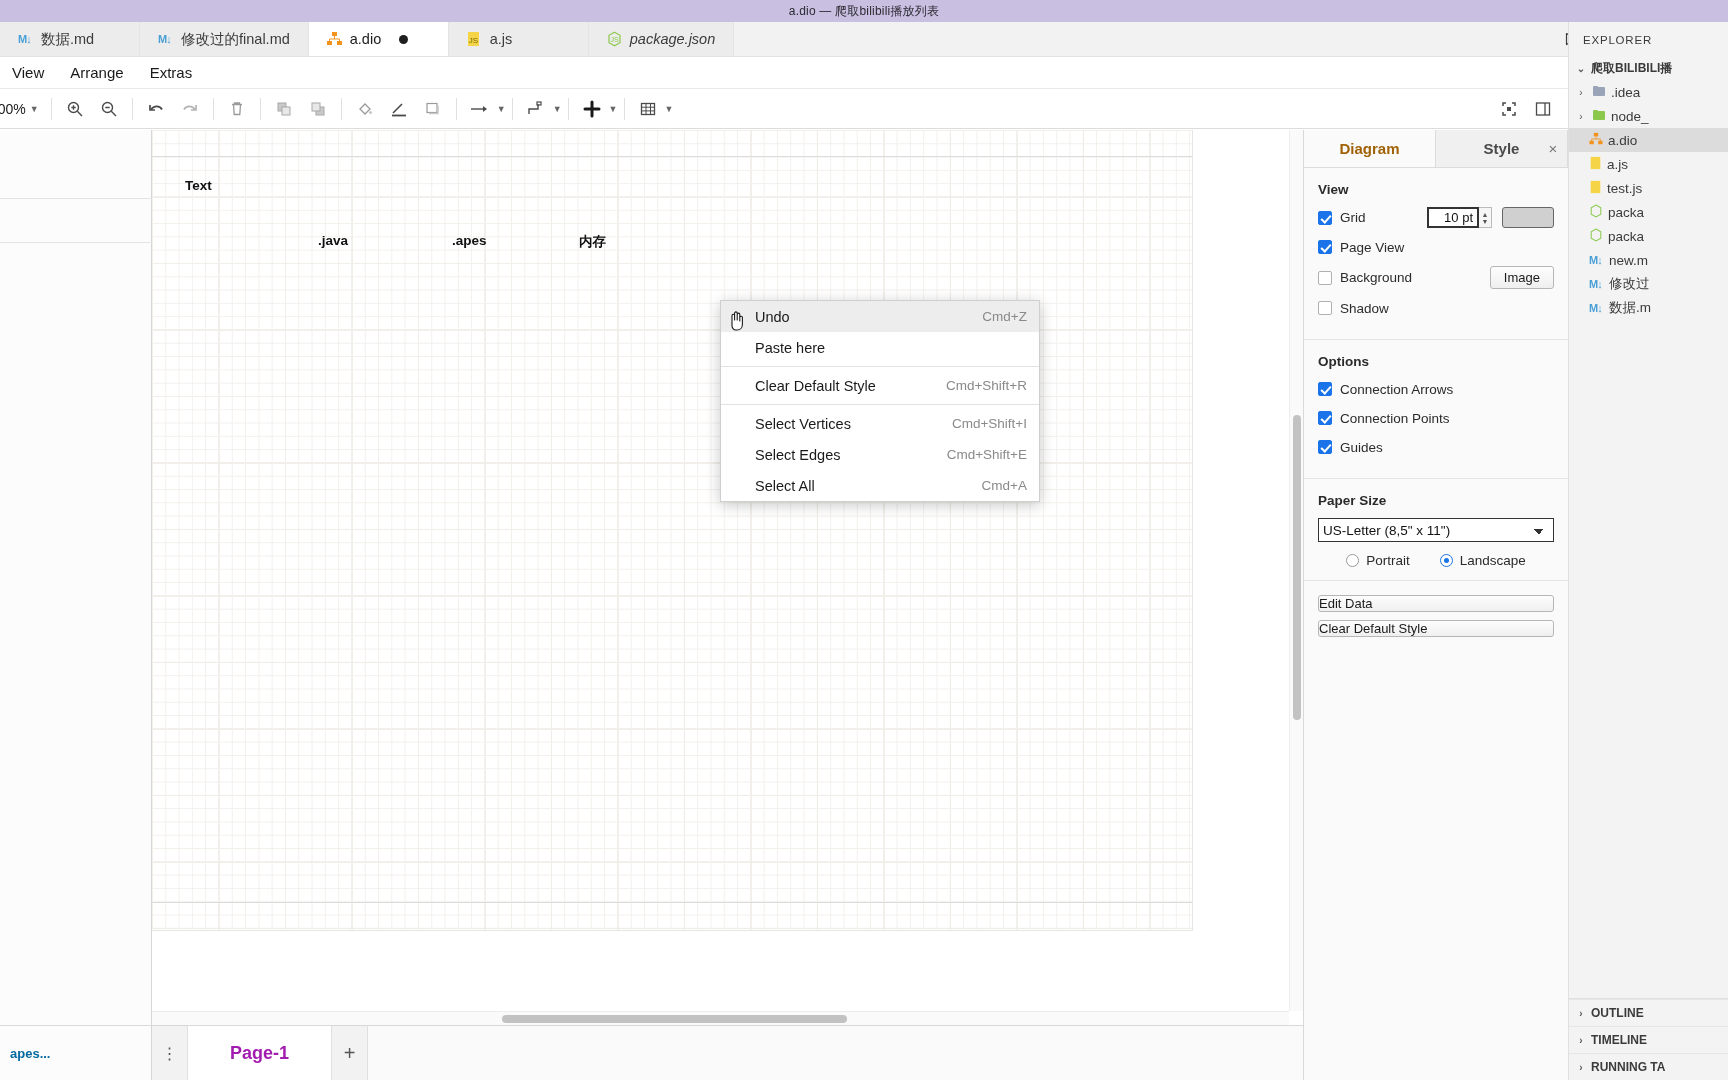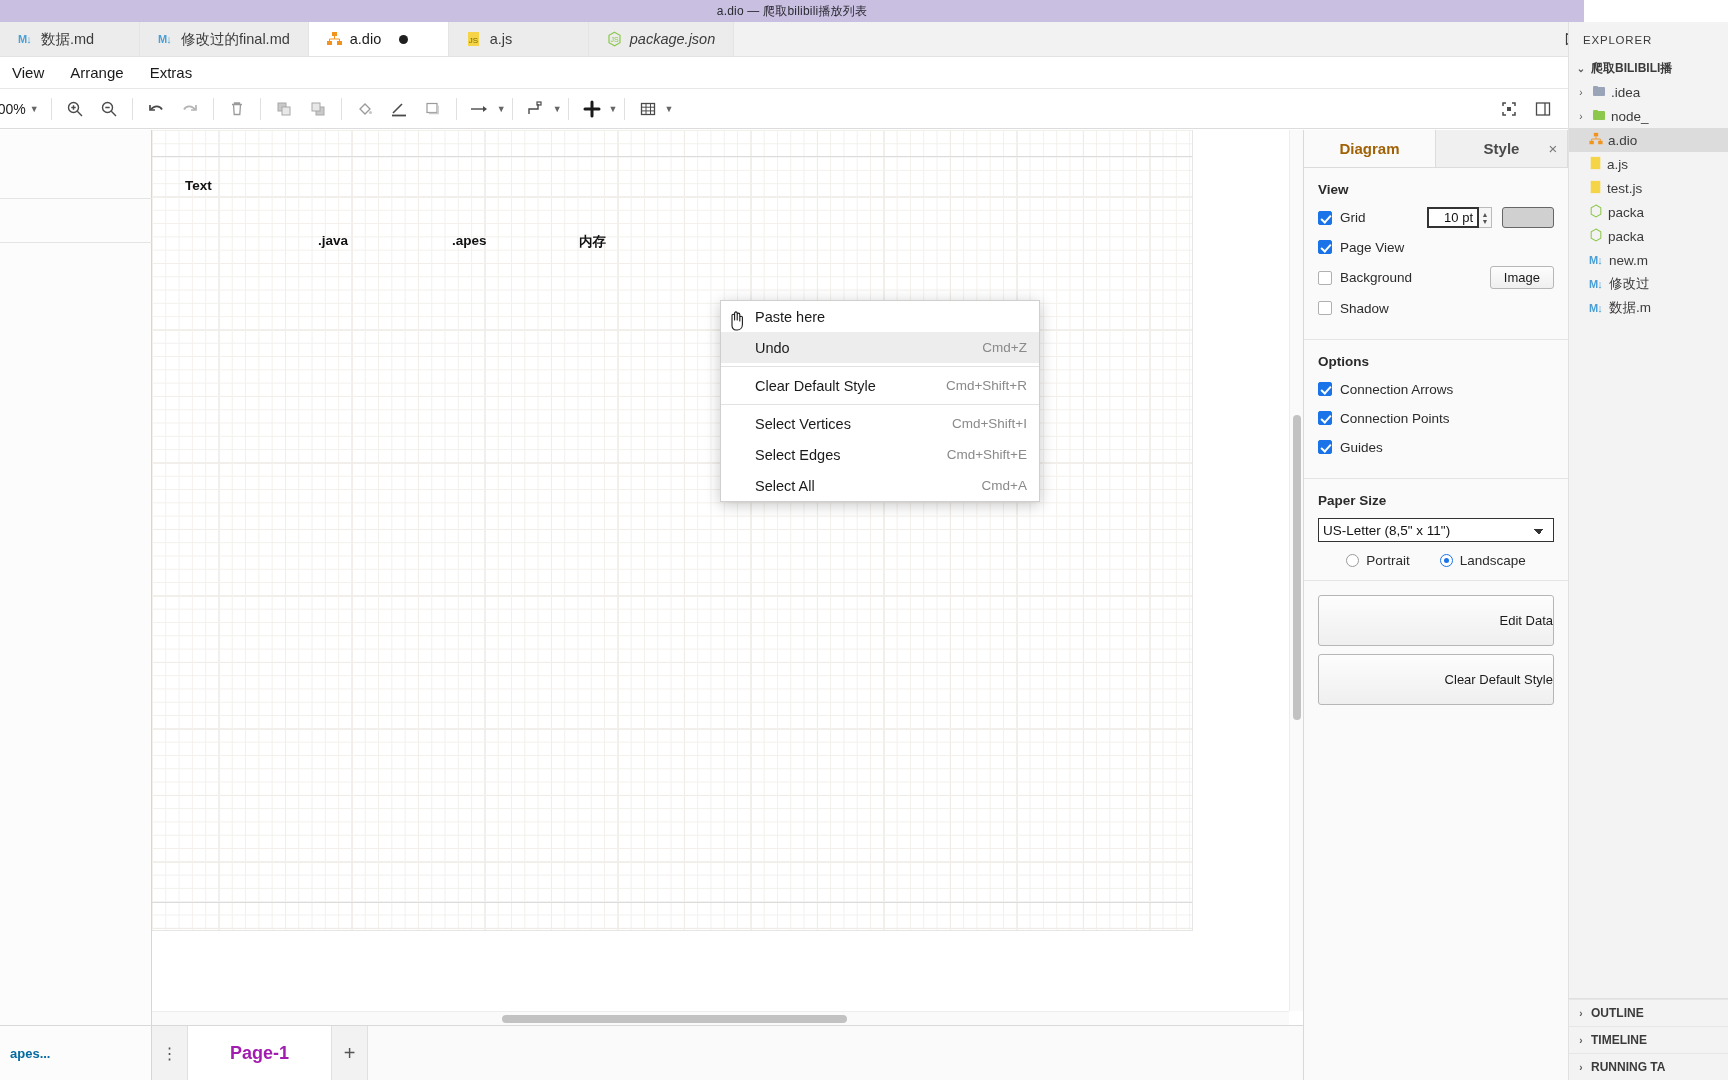--- a/index.html
+++ b/index.html
@@ -7,21 +7,21 @@
     width: 1728px; height: 1080px;
     font-family: "Liberation Sans", sans-serif;
     overflow: hidden;
     background: #ffffff;
     -webkit-font-smoothing: antialiased;
   }
   .app { position: relative; width: 1728px; height: 1080px; }
 
   
   .titlebar {
-    position: absolute; left: 0; top: 0; width: 1584px; height: 22px;
+    position: absolute; left: 0; top: 0; width: 1728px; height: 22px;
     background: #c9bfe0;
     display: flex; align-items: center; justify-content: center;
   }
   .titlebar-text { font-size: 12px; color: #2b2b33; letter-spacing: .2px; }
 
   
   .tabstrip {
     position: absolute; left: 0; top: 22px; width: 1728px; height: 35px;
     background: #f2f2f2; display: flex; align-items: stretch;
     border-bottom: 1px solid #e2e2e2;
@@ -201,21 +201,21 @@
     width: 52px; height: 21px; border: 1px solid #666; background: #d0d0d0;
     border-radius: 3px; margin-left: 10px; cursor: pointer;
   }
   .btn {
     border: 1px solid #b6b6b6; border-radius: 3px;
     background: linear-gradient(#fdfdfd,#efefef);
     font-size: 13px; color: #1a1a1a; cursor: pointer;
     font-family: "Liberation Sans", sans-serif;
   }
   .btn-img { margin-left: auto; padding: 3px 13px; }
-  .btn-wide { display: block; width: 100%; padding: 17px 0; text-align: right; margin-bottom: 8px; }
+  .btn-wide { display: block; width: 100%; padding: 0 0; text-align: left; margin-bottom: 8px; }
   .select {
     width: 100%; height: 24px; border: 1px solid #333; background: #fff;
     font-size: 13.5px; color: #111; padding: 0 4px;
     font-family: "Liberation Sans", sans-serif;
     -webkit-appearance: none; appearance: none;
     background-image: linear-gradient(45deg, transparent 50%, #333 50%), linear-gradient(135deg, #333 50%, transparent 50%);
     background-position: calc(100% - 14px) 10px, calc(100% - 9px) 10px;
     background-size: 5px 5px, 5px 5px; background-repeat: no-repeat;
   }
   .radios { display: flex; align-items: center; justify-content: center; gap: 30px; margin-top: 11px; }
@@ -687,27 +687,27 @@
         <span class="shapes-link">apes...</span>
       </div>
       <div class="bb-pages">
         <div class="bb-kebab">⋮</div>
         <div class="page-tab">Page-1</div>
         <div class="page-add">+</div>
       </div>
     </div>
 
     <div class="ctxmenu">
+      <div class="ctx-item hl">
+        <span>Undo</span>
+        <span class="ctx-sc">Cmd+Z</span>
+      </div>
       <div class="ctx-item">
         <span>Paste here</span>
         <span class="ctx-sc"></span>
-      </div>
-      <div class="ctx-item hl">
-        <span>Undo</span>
-        <span class="ctx-sc">Cmd+Z</span>
       </div>
       <div class="ctx-sep"></div>
       <div class="ctx-item">
         <span>Clear Default Style</span>
         <span class="ctx-sc">Cmd+Shift+R</span>
       </div>
       <div class="ctx-sep"></div>
       <div class="ctx-item">
         <span>Select Vertices</span>
         <span class="ctx-sc">Cmd+Shift+I</span>

